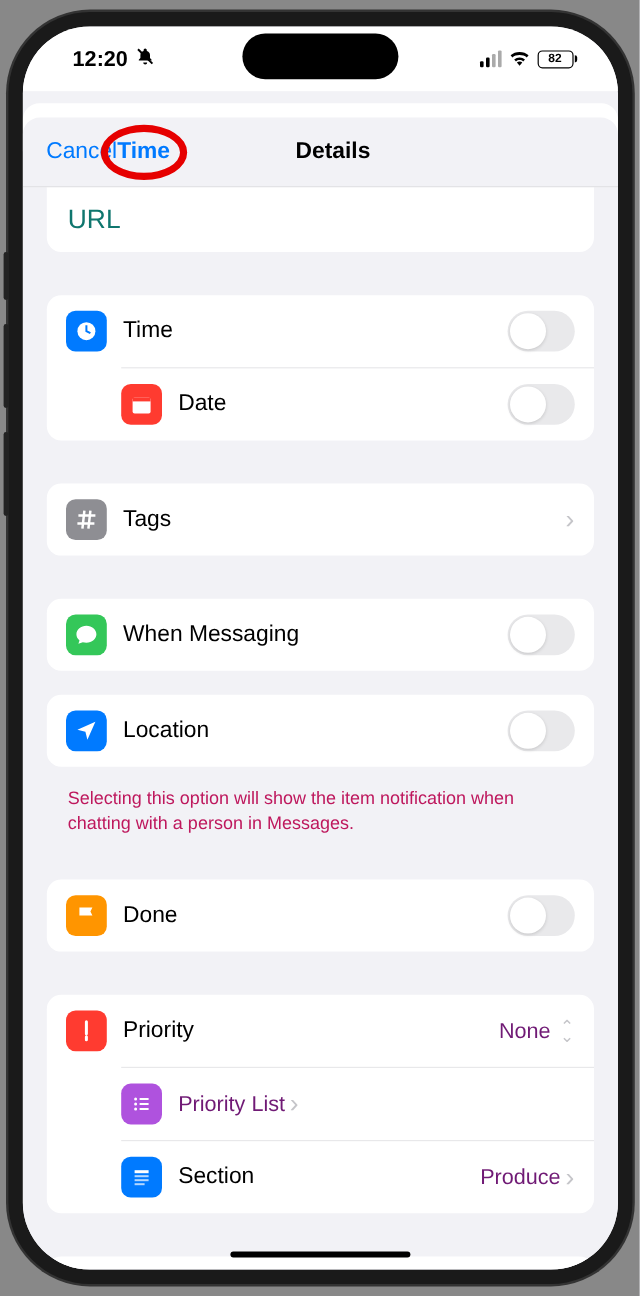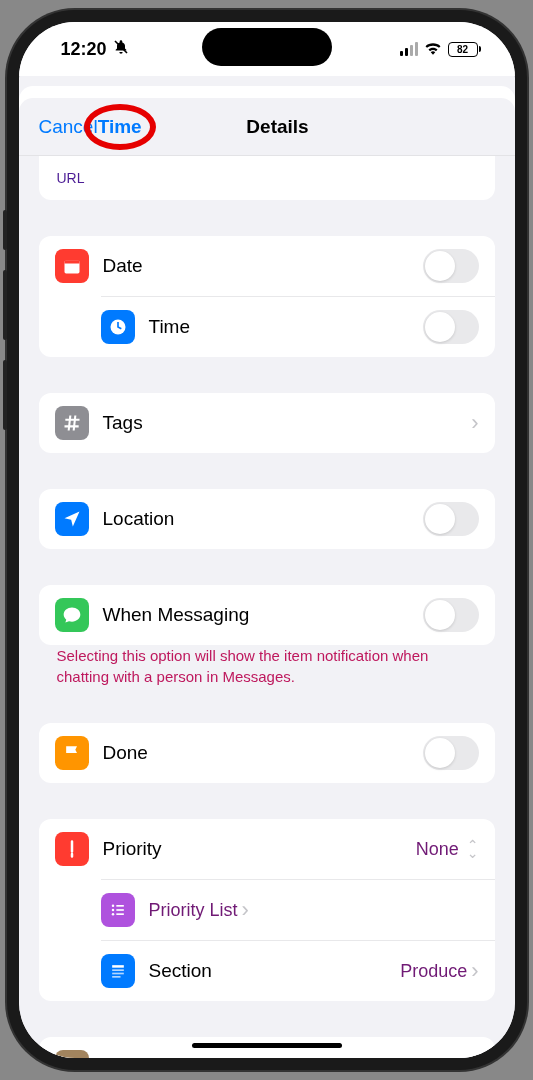--- a/index.html
+++ b/index.html
@@ -162,22 +162,22 @@
       border-radius: 50%;
       pointer-events: none;
     }
     .content {
       padding: 0 20px;
     }
     .url-section {
       background: #fff;
       border-radius: 0 0 12px 12px;
       padding: 14px 18px;
-      color: #4c1d95;
-      font-size: 14px;
+      color: #0f766e;
+      font-size: 22px;
       margin-bottom: 36px;
     }
     .group {
       background: #fff;
       border-radius: 12px;
       margin-bottom: 36px;
     }
     .group.tight {
       margin-bottom: 20px;
     }
@@ -344,73 +344,73 @@
           <span>Time</span>
           <span class="done-circle"></span>
         </button>
       </div>
 
       <div class="content">
         <div class="url-section">URL</div>
 
         <div class="group">
           <div class="row">
+            <div class="row-icon icon-blue">
+              <svg viewBox="0 0 24 24">
+                  <circle cx="12" cy="12" r="9" fill="#fff"></circle>
+                  <path d="M12 6v6l4 2" stroke="#007aff" stroke-width="2" fill="none"></path>
+                </svg>
+            </div>
+            <div class="row-label">Time</div>
+            <div class="toggle"></div>
+          </div>
+          <div class="row">
             <div class="row-icon icon-red">
               <svg viewBox="0 0 24 24">
                   <rect x="3" y="5" width="18" height="16" rx="2" fill="#fff"></rect>
                   <rect x="3" y="5" width="18" height="4" fill="#ff3b30"></rect>
                 </svg>
             </div>
             <div class="row-label">Date</div>
             <div class="toggle"></div>
           </div>
-          <div class="row">
-            <div class="row-icon icon-blue">
-              <svg viewBox="0 0 24 24">
-                  <circle cx="12" cy="12" r="9" fill="#fff"></circle>
-                  <path d="M12 6v6l4 2" stroke="#007aff" stroke-width="2" fill="none"></path>
-                </svg>
-            </div>
-            <div class="row-label">Time</div>
-            <div class="toggle"></div>
-          </div>
         </div>
 
         <div class="group">
           <div class="row">
             <div class="row-icon icon-gray">
               <svg viewBox="0 0 24 24">
                   <path d="M10 3L8 21M16 3l-2 18M4 8h17M3 16h17" stroke="#fff" stroke-width="2.5" fill="none"></path>
                 </svg>
             </div>
             <div class="row-label">Tags</div>
             <span class="chevron">›</span>
           </div>
         </div>
 
+        <div class="group tight">
+          <div class="row">
+            <div class="row-icon icon-green">
+              <svg viewBox="0 0 24 24">
+                  <path d="M12 3C6.5 3 2 6.8 2 11.5c0 2.4 1.2 4.6 3.1 6.1L4 21l4.4-1.5c1.1.3 2.3.5 3.6.5 5.5 0 10-3.8 10-8.5S17.5 3 12 3z" fill="#fff"></path>
+                </svg>
+            </div>
+            <div class="row-label">When Messaging</div>
+            <div class="toggle"></div>
+          </div>
+        </div>
+
         <div class="group">
           <div class="row">
             <div class="row-icon icon-blue">
               <svg viewBox="0 0 24 24">
                   <path d="M3 11l18-8-8 18-2-8-8-2z" fill="#fff"></path>
                 </svg>
             </div>
             <div class="row-label">Location</div>
-            <div class="toggle"></div>
-          </div>
-        </div>
-
-        <div class="group tight">
-          <div class="row">
-            <div class="row-icon icon-green">
-              <svg viewBox="0 0 24 24">
-                  <path d="M12 3C6.5 3 2 6.8 2 11.5c0 2.4 1.2 4.6 3.1 6.1L4 21l4.4-1.5c1.1.3 2.3.5 3.6.5 5.5 0 10-3.8 10-8.5S17.5 3 12 3z" fill="#fff"></path>
-                </svg>
-            </div>
-            <div class="row-label">When Messaging</div>
             <div class="toggle"></div>
           </div>
         </div>
         <div class="footer-text">Selecting this option will show the item notification when chatting with a person in Messages.</div>
 
         <div class="group">
           <div class="row">
             <div class="row-icon icon-orange">
               <svg viewBox="0 0 24 24">
                   <path d="M5 3v18M5 4h13l-2 4 2 4H5" fill="#fff"></path>

